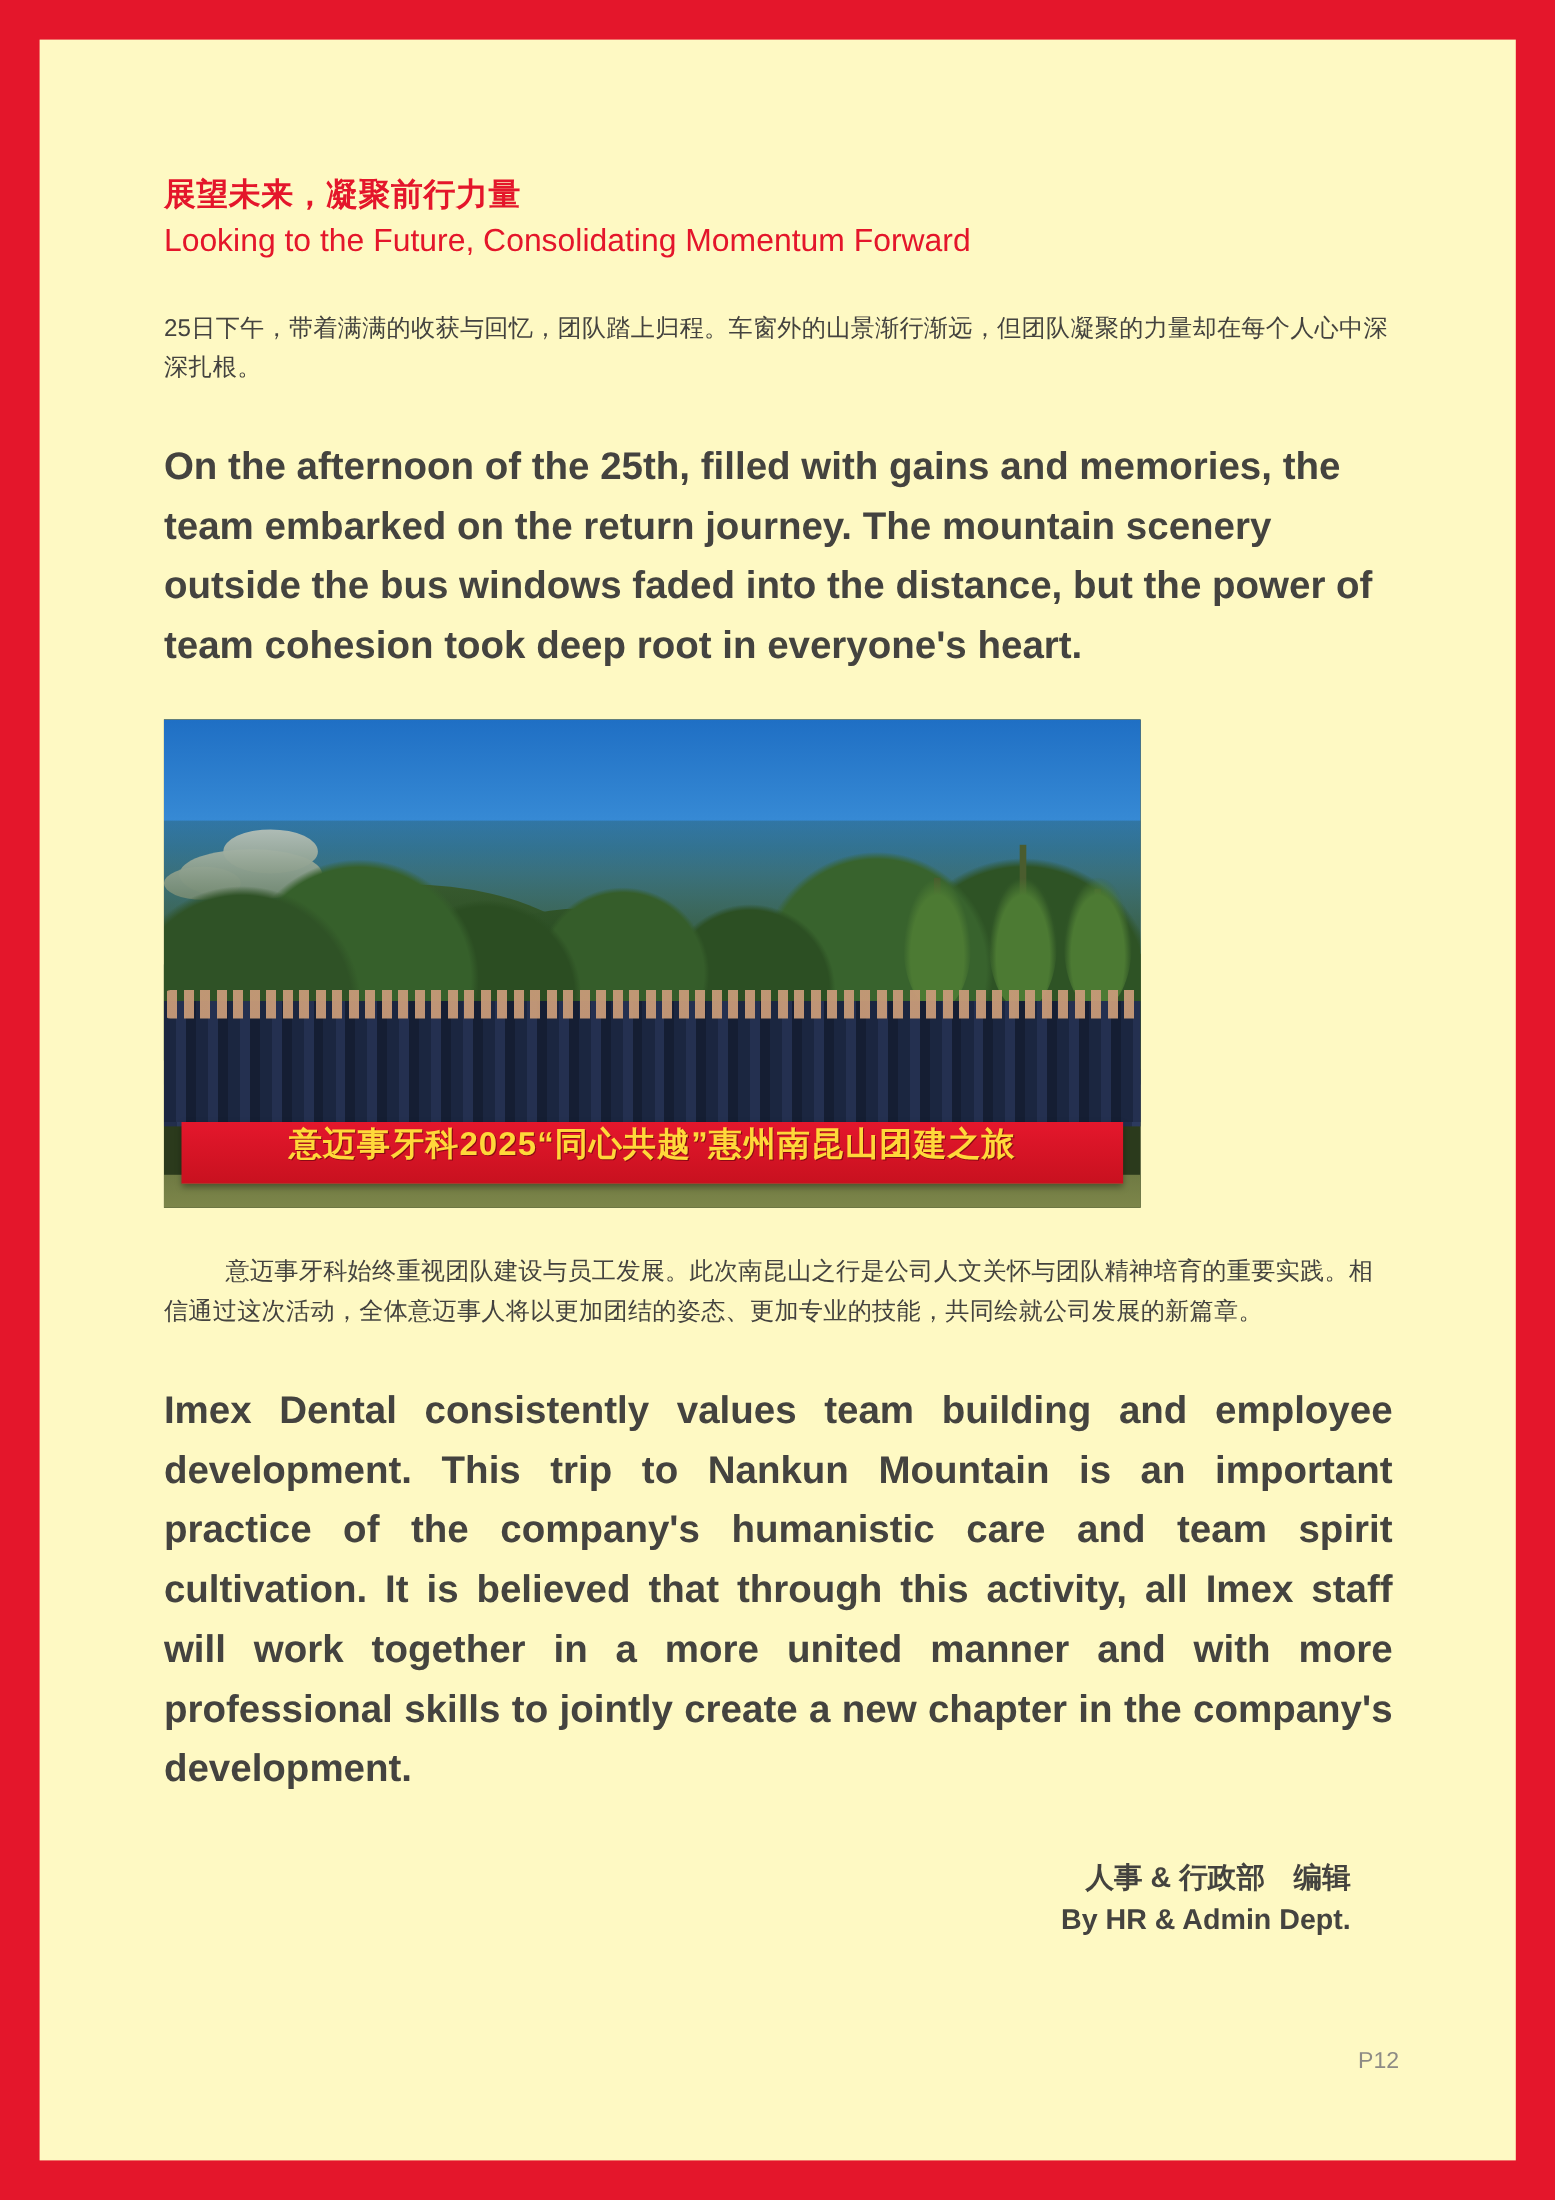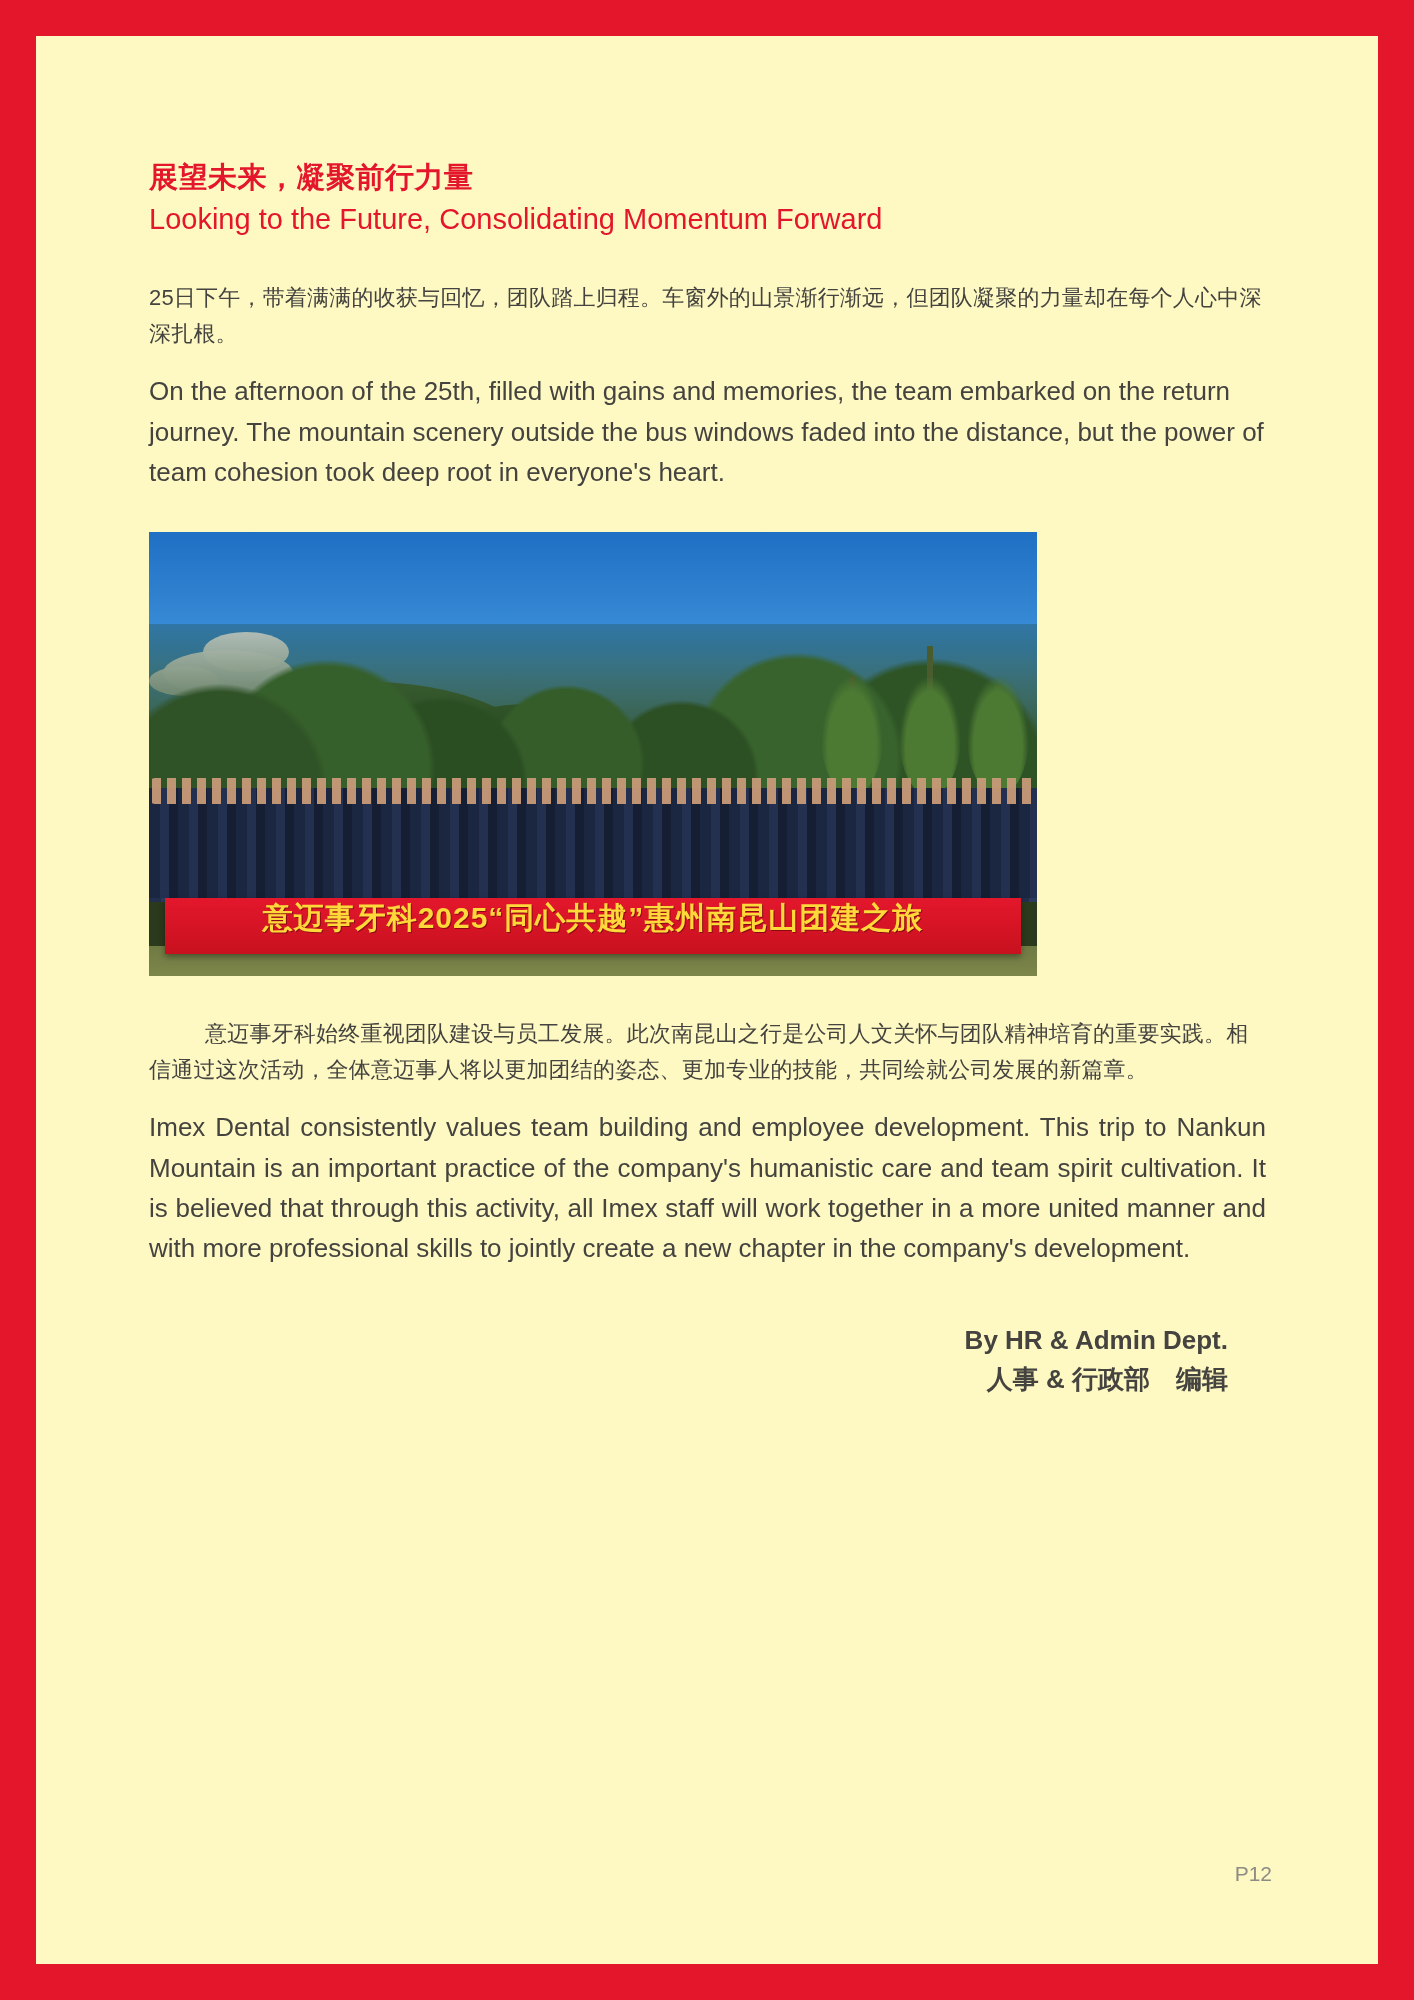--- a/index.html
+++ b/index.html
@@ -45,23 +45,24 @@
   }
   .para-cn {
     color: #44433f;
     font-size: 22px;
     line-height: 1.62;
     margin: 40px 0 0 0;
     letter-spacing: 0.2px;
   }
   .para-en {
     color: #44433f;
-    font-size: 26px;
+    font-size: 35px;
     line-height: 1.55;
-    margin: 20px 0 0 0;
+    margin: 46px 0 0 0;
+    font-weight: bold;
   }
   .para-cn.indent {
     text-indent: 56px;
   }
   .para-en.justify {
     text-align: justify;
   }
   .photo-wrap {
     margin: 40px 0 0 0;
     width: 888px;
@@ -242,21 +243,21 @@
       <div class="banner">
         <span class="banner-text">意迈事牙科2025“同心共越”惠州南昆山团建之旅</span>
       </div>
     </div>
 
     <p class="para-cn indent">意迈事牙科始终重视团队建设与员工发展。此次南昆山之行是公司人文关怀与团队精神培育的重要实践。相信通过这次活动，全体意迈事人将以更加团结的姿态、更加专业的技能，共同绘就公司发展的新篇章。</p>
 
     <p class="para-en justify">Imex Dental consistently values team building and employee development. This trip to Nankun Mountain is an important practice of the company's humanistic care and team spirit cultivation. It is believed that through this activity, all Imex staff will work together in a more united manner and with more professional skills to jointly create a new chapter in the company's development.</p>
 
     <div class="signature">
+      <div>人事 &amp; 行政部　编辑</div>
       <div>By  HR &amp; Admin Dept.</div>
-      <div>人事 &amp; 行政部　编辑</div>
     </div>
 
   </div>
 
   <div class="page-num">P12</div>
 
 </div>
 
 </body></html>

